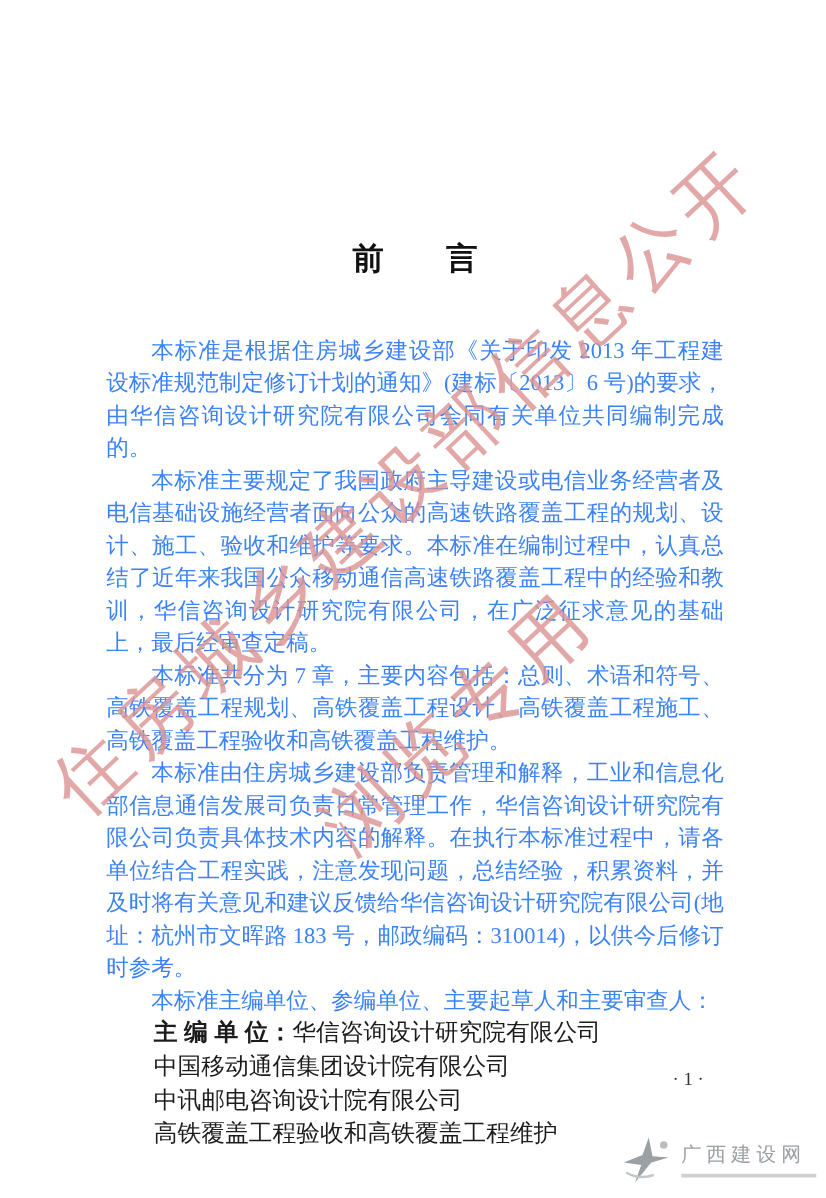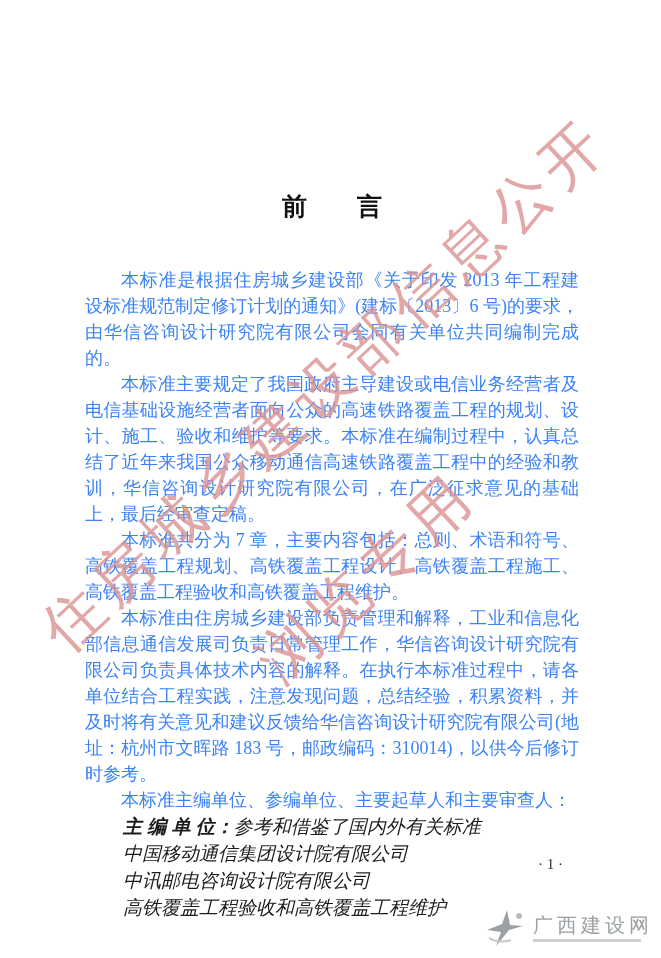--- a/index.html
+++ b/index.html
@@ -43,21 +43,21 @@
     color:#111;
   }
   .para{
     margin:0;
     font-size:18px;
     line-height:26px;
     text-align:justify;
     text-indent:2em;
     color:#3b82f6;
   }
-  .credits{margin-left:38px;font-style:italic;}
+  .credits{margin-left:38px;}
   .credit-row{
     display:flex;
     font-size:19px;
     line-height:27px;
     align-items:flex-start;
   }
   .credit-label{
     flex:0 0 auto;
     font-family:"Liberation Sans", sans-serif;
     font-weight:bold;
@@ -77,21 +77,21 @@
     position:absolute;
     right:8px;bottom:10px;
     display:flex;
     align-items:center;
     gap:6px;
     z-index:2;
   }
   .logo svg{display:block;}
   .logo-text{
     font-family:"Liberation Serif", serif;
-    font-size:20px;
+    font-size:16px;
     letter-spacing:4px;
     color:#9aa0a3;
     line-height:22px;
   }
   .logo-tagline{
     width:108px;height:3px;
     background:#cdd1d3;
     margin-top:3px;
   }
 </style>
@@ -109,21 +109,21 @@
     <p class="para">本标准是根据住房城乡建设部《关于印发 2013 年工程建设标准规范制定修订计划的通知》(建标〔2013〕6 号)的要求，由华信咨询设计研究院有限公司会同有关单位共同编制完成的。</p>
     <p class="para">本标准主要规定了我国政府主导建设或电信业务经营者及电信基础设施经营者面向公众的高速铁路覆盖工程的规划、设计、施工、验收和维护等要求。本标准在编制过程中，认真总结了近年来我国公众移动通信高速铁路覆盖工程中的经验和教训，华信咨询设计研究院有限公司，在广泛征求意见的基础上，最后经审查定稿。</p>
     <p class="para">本标准共分为 7 章，主要内容包括：总则、术语和符号、高铁覆盖工程规划、高铁覆盖工程设计、高铁覆盖工程施工、高铁覆盖工程验收和高铁覆盖工程维护。</p>
     <p class="para">本标准由住房城乡建设部负责管理和解释，工业和信息化部信息通信发展司负责日常管理工作，华信咨询设计研究院有限公司负责具体技术内容的解释。在执行本标准过程中，请各单位结合工程实践，注意发现问题，总结经验，积累资料，并及时将有关意见和建议反馈给华信咨询设计研究院有限公司(地址：杭州市文晖路 183 号，邮政编码：310014)，以供今后修订时参考。</p>
     <p class="para">本标准主编单位、参编单位、主要起草人和主要审查人：</p>
 
     <div class="credits">
       <div class="credit-row">
         <span class="credit-label">主 编 单 位：</span>
         <div class="credit-items">
-          <div>参考和借鉴了国内外有关标准</div>
+          <div>华信咨询设计研究院有限公司</div>
         </div>
       </div>
       <div class="credit-row">
         <div class="credit-items">
           <div>中国移动通信集团设计院有限公司</div>
           <div>中讯邮电咨询设计院有限公司</div>
           <div>高铁覆盖工程验收和高铁覆盖工程维护</div>
         </div>
       </div>
     </div>

